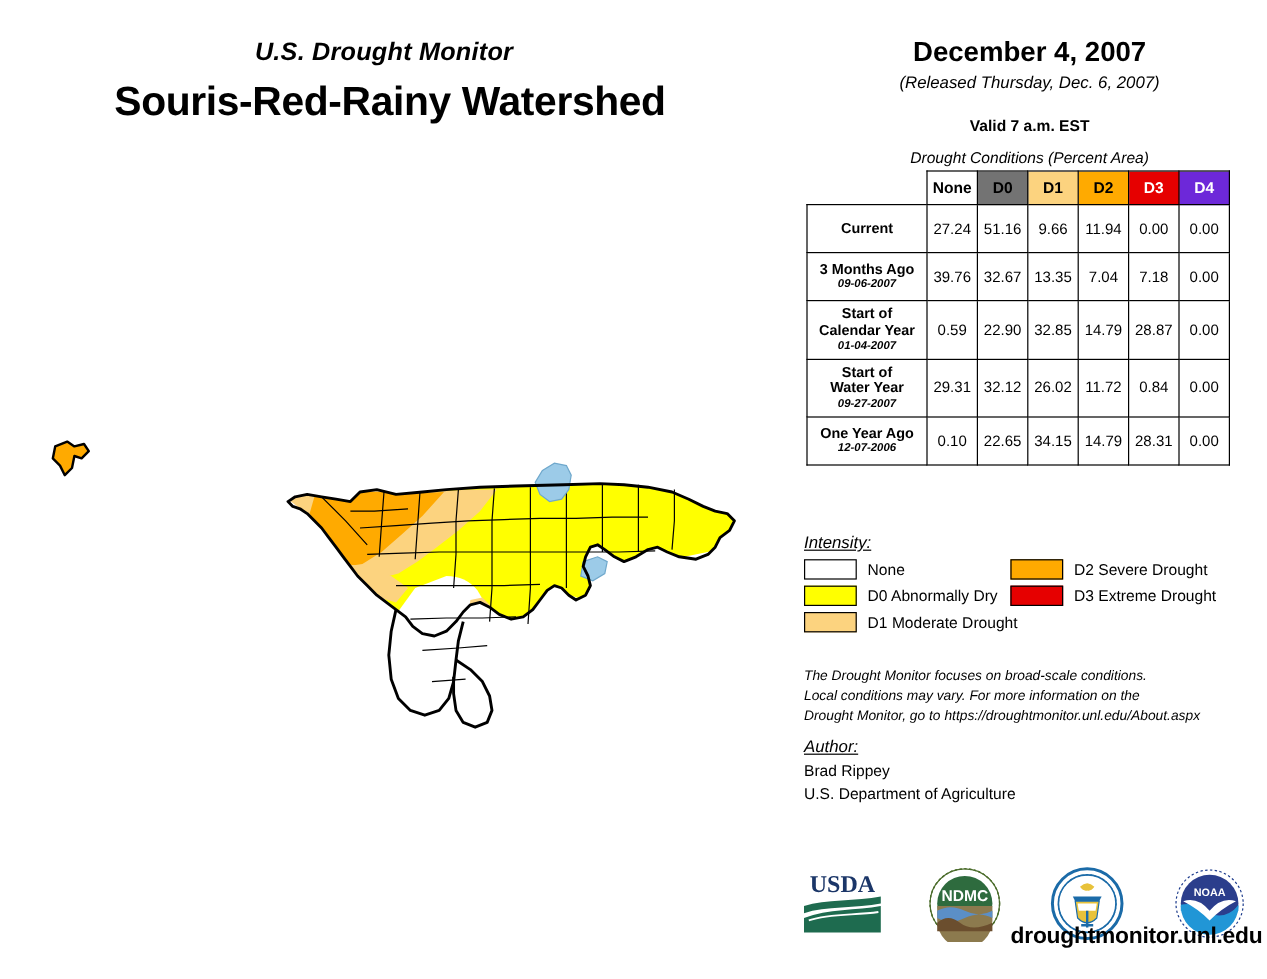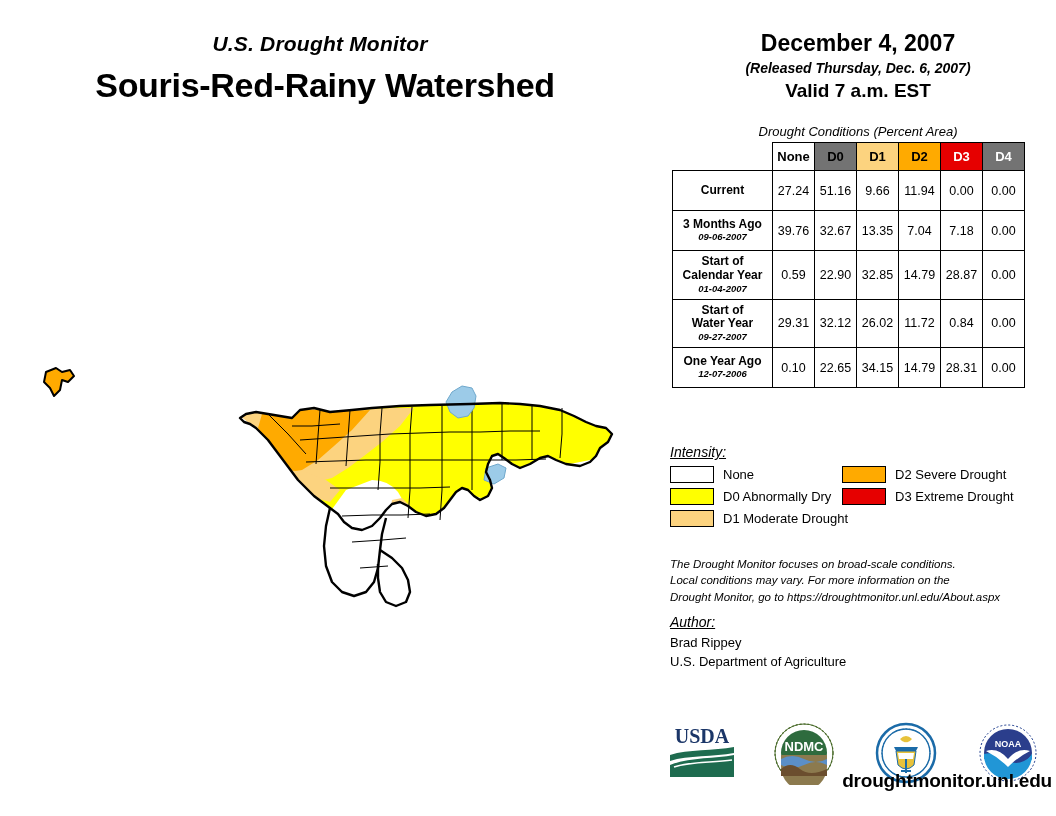--- a/index.html
+++ b/index.html
@@ -26,22 +26,22 @@
     font-size:34px; font-weight:bold;
     letter-spacing:-.3px;
   }
 
   
   #date-block{
     position:absolute; left:668px; top:30px; width:380px;
     text-align:center;
   }
   #date-block .valid-date{ font-size:23px; font-weight:bold; }
-  #date-block .released{ font-size:14px; font-weight:bold; font-style:italic; margin-top:3px; }
-  #date-block .valid-time{ font-size:19px; font-weight:bold; margin-top:4px; }
+  #date-block .released{ font-size:14px; font-weight:normal; font-style:italic; margin-top:3px; }
+  #date-block .valid-time{ font-size:13px; font-weight:bold; margin-top:21px; }
 
   #table-caption{
     position:absolute; left:668px; top:124px; width:380px;
     text-align:center;
     font-size:13px; font-style:italic;
   }
 
   
   #stats-table{
     position:absolute; left:672px; top:142px;
@@ -164,21 +164,21 @@
 
 <table id="stats-table">
   <thead>
     <tr>
       <th class="corner-cell"></th>
     <th class="cat" style="background: rgb(255, 255, 255); color: rgb(0, 0, 0);">None</th>
         <th class="cat" style="background: #737373; color: rgb(0, 0, 0);">D0</th>
         <th class="cat" style="background: rgb(252, 211, 127); color: rgb(0, 0, 0);">D1</th>
         <th class="cat" style="background: rgb(255, 170, 0); color: rgb(0, 0, 0);">D2</th>
         <th class="cat" style="background: rgb(230, 0, 0); color: rgb(255, 255, 255);">D3</th>
-        <th class="cat" style="background: #737373; color: rgb(255, 255, 255);">D4</th>
+        <th class="cat" style="background: #6d28d9; color: rgb(255, 255, 255);">D4</th>
       </tr>
   </thead>
   <tbody>
       <tr>
         <td class="rowlabel">Current</td>
         <td class="val">27.24</td>
         <td class="val">51.16</td>
         <td class="val">9.66</td>
         <td class="val">11.94</td>
         <td class="val">0.00</td>

